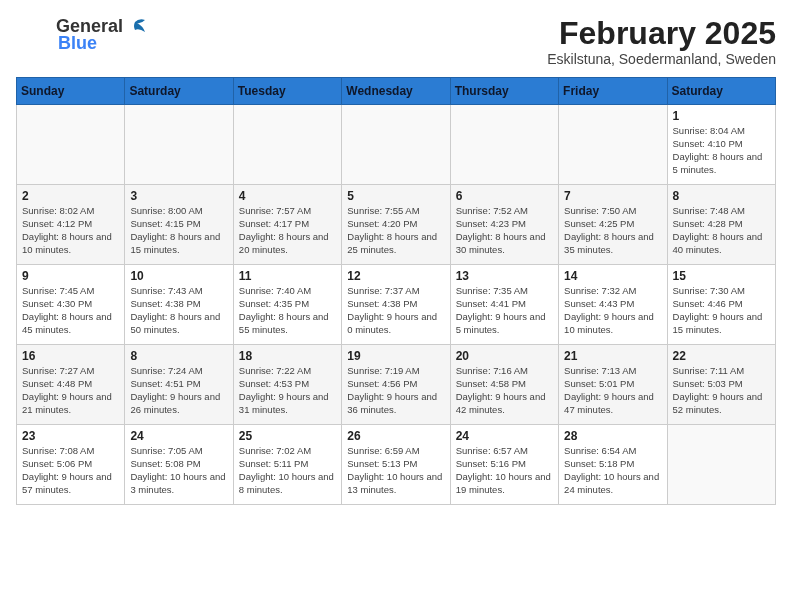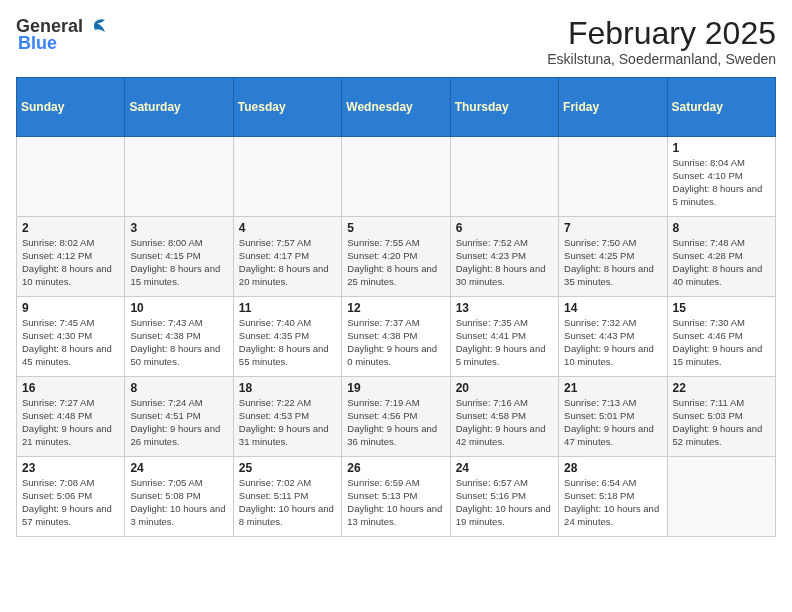--- a/index.html
+++ b/index.html
@@ -13,56 +13,57 @@
     .header-area {
       display: flex;
       justify-content: space-between;
       align-items: flex-start;
       margin-bottom: 10px;
     }
     .logo {
       display: flex;
       align-items: flex-start;
       gap: 4px;
+      margin-left: 40px;
     }
     .logo-text-general {
       font-size: 18px;
       font-weight: bold;
       color: #333;
     }
     .logo-text-blue {
       font-size: 18px;
       font-weight: bold;
       color: #3b82f6;
     }
     .title-area {
       text-align: right;
     }
     .month-title {
       font-size: 32px;
-      font-weight: normal;
+      font-weight: bold;
       color: #222;
       line-height: 1.1;
     }
     .location-title {
       font-size: 14px;
       color: #444;
       text-align: center;
     }
     .calendar {
       width: 100%;
       border-collapse: collapse;
       border: 1px solid #ccc;
     }
     .calendar th {
       background-color: #2b7cd3;
-      color: #fef9c3;
+      color: #0f172a;
       font-size: 12px;
       font-weight: bold;
-      padding: 22px 4px;
+      padding: 6px 4px;
       text-align: left;
       border: 1px solid #2062a8;
     }
     .calendar td {
       border: 1px solid #ccc;
       vertical-align: top;
       padding: 4px 5px;
       font-size: 10px;
       color: #333;
       width: calc(100%/7);

